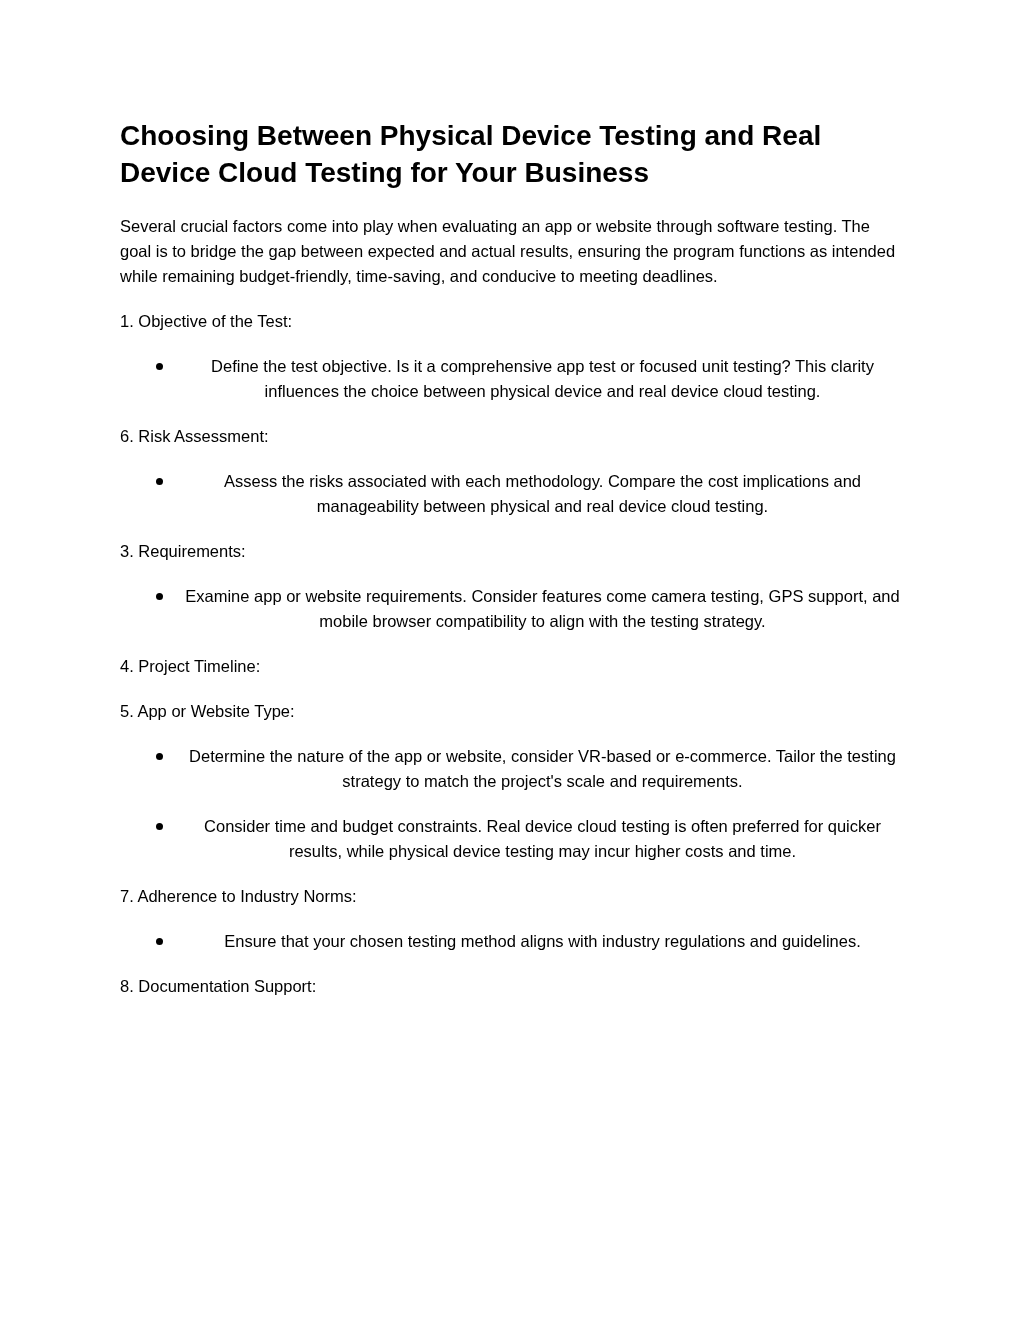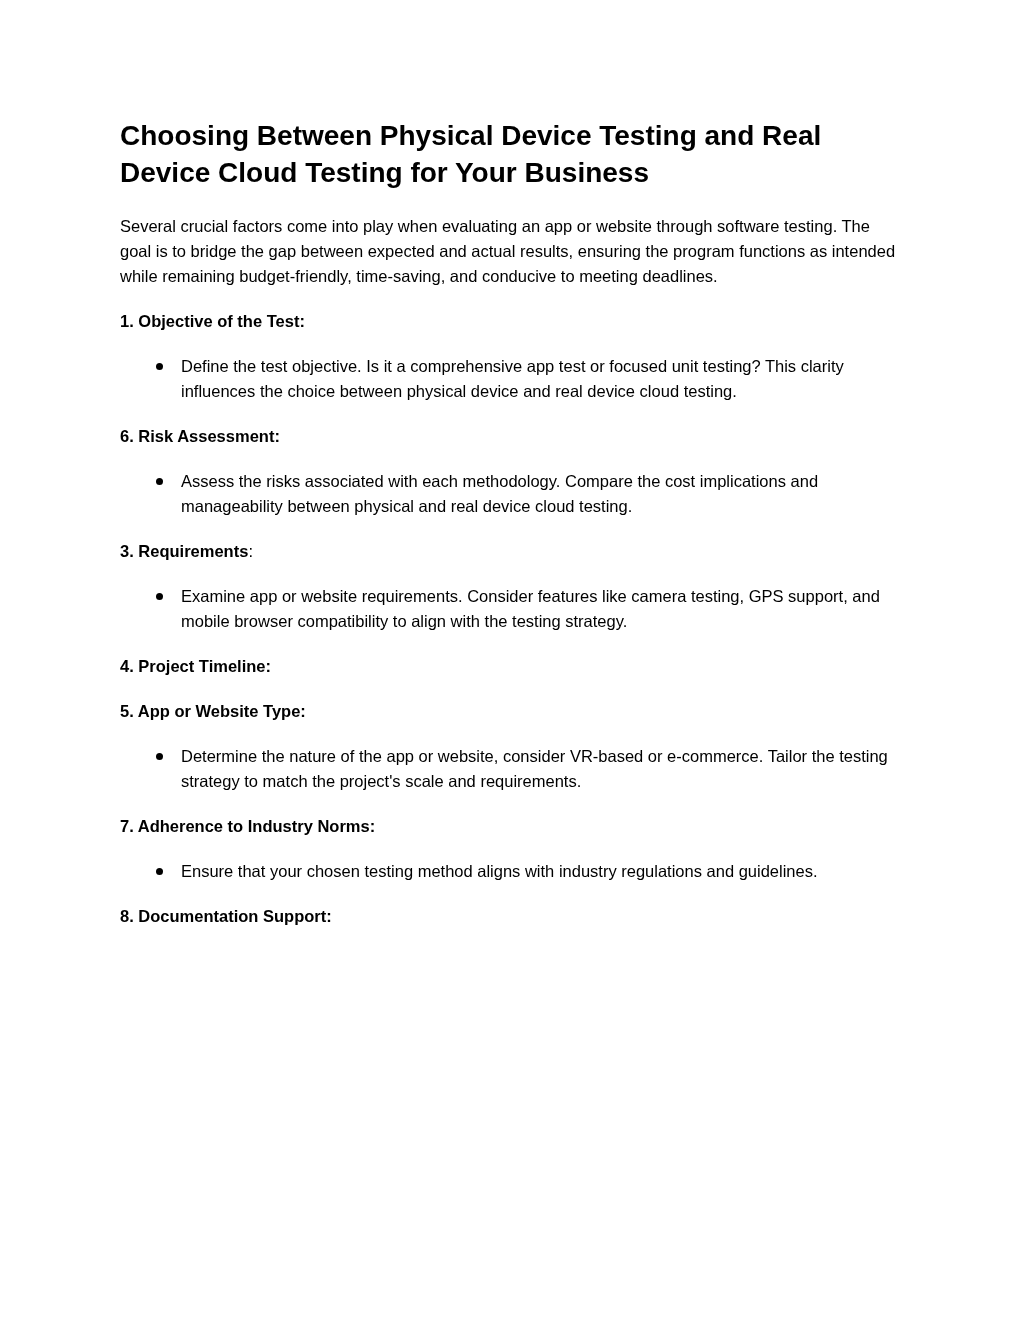--- a/index.html
+++ b/index.html
@@ -31,26 +31,27 @@
     line-height: 25px;
     margin: 0 0 20px 0;
   }
   .section-heading {
     font-size: 16.5px;
     line-height: 25px;
     font-weight: normal;
     margin: 0 0 20px 0;
   }
   .section-heading strong {
-    font-weight: bold;
+    font-weight: normal;
   }
   ul.bullet-list {
     list-style: none;
     margin: 0 0 20px 0;
     padding: 0 0 0 61px;
+    text-align: center;
   }
   ul.bullet-list li {
     position: relative;
     font-size: 16.5px;
     line-height: 25px;
     margin: 0;
   }
   ul.bullet-list li::before {
     content: "";
     position: absolute;
@@ -77,30 +78,33 @@
     <li>Define the test objective. Is it a comprehensive app test or focused unit testing? This clarity influences the choice between physical device and real device cloud testing.</li>
   </ul>
 
   <h2 class="section-heading"><strong>6. Risk Assessment:</strong><span></span></h2>
   <ul class="bullet-list">
     <li>Assess the risks associated with each methodology. Compare the cost implications and manageability between physical and real device cloud testing.</li>
   </ul>
 
   <h2 class="section-heading"><strong>3. Requirements</strong><span>:</span></h2>
   <ul class="bullet-list">
-    <li>Examine app or website requirements. Consider features like camera testing, GPS support, and mobile browser compatibility to align with the testing strategy.</li>
+    <li>Examine app or website requirements. Consider features come camera testing, GPS support, and mobile browser compatibility to align with the testing strategy.</li>
   </ul>
 
   <h2 class="section-heading"><strong>4. Project Timeline:</strong><span></span></h2>
 
   <h2 class="section-heading"><strong>5. App or Website Type:</strong><span></span></h2>
   <ul class="bullet-list">
     <li>Determine the nature of the app or website, consider VR-based or e-commerce. Tailor the testing strategy to match the project's scale and requirements.</li>
   </ul>
 
+  <ul class="bullet-list">
+    <li>Consider time and budget constraints. Real device cloud testing is often preferred for quicker results, while physical device testing may incur higher costs and time.</li>
+  </ul>
 
   <h2 class="section-heading"><strong>7. Adherence to Industry Norms:</strong><span></span></h2>
   <ul class="bullet-list">
     <li>Ensure that your chosen testing method aligns with industry regulations and guidelines.</li>
   </ul>
 
   <h2 class="section-heading"><strong>8. Documentation Support:</strong><span></span></h2>
 
 </div>
 

